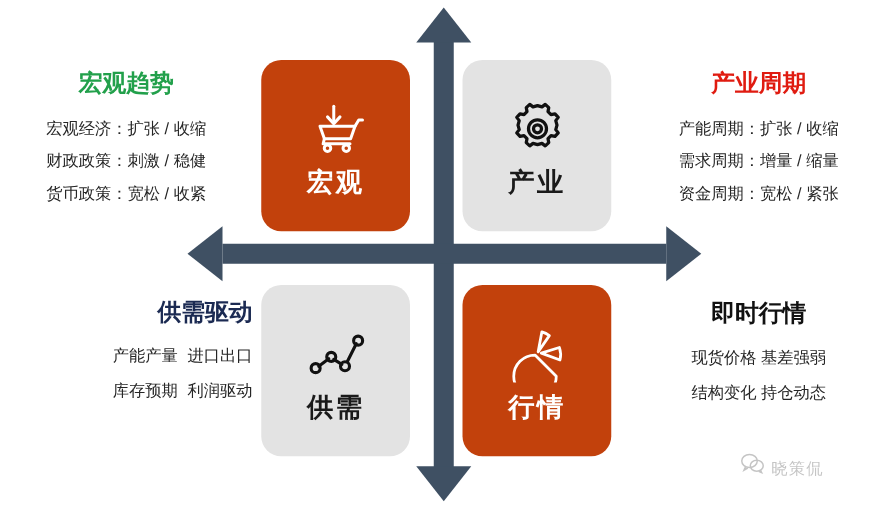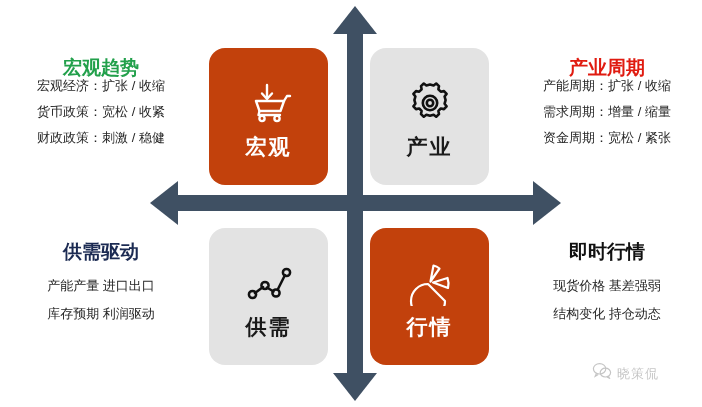--- a/index.html
+++ b/index.html
@@ -109,35 +109,35 @@
 
   
   .quad {
     position: absolute;
     box-sizing: border-box;
   }
   .quad-heading {
     font-size: 19px;
     font-weight: bold;
     line-height: 1;
-    margin-bottom: 2px;
+    margin-bottom: 19px;
     white-space: nowrap;
   }
   .quad-line {
     font-size: 13px;
     color: #262626;
     line-height: 1;
     margin-bottom: 13px;
     white-space: nowrap;
   }
   .quad-line:last-child { margin-bottom: 0; }
 
   .quad-tl { left: 0px;   top: 58px;  width: 202px; text-align: center; }
   .quad-tr { left: 512px; top: 58px;  width: 190px; text-align: center; }
-  .quad-bl { left: 0px;   top: 242px; width: 202px; text-align: center; }
+  .quad-bl { left: 0px;   top: 242px; width: 202px; text-align: right; font-family: Liberation Mono, monospace; }
   .quad-br { left: 512px; top: 242px; width: 190px; text-align: center; }
 
   .quad-tl .quad-heading { color: #22A04B; }
   .quad-tr .quad-heading { color: #E01B10; }
   .quad-bl .quad-heading { color: #1B2A52; }
   .quad-br .quad-heading { color: #111111; }
 
   .quad-br .quad-heading,
   .quad-bl .quad-heading { margin-bottom: 18px; }
   .quad-br .quad-line,
@@ -225,22 +225,22 @@
         <path d="M24.5 21.5 L27.5 5.5 A17 17 0 0 1 33.5 8.5 Z"></path>
         <path d="M27 22.5 L41.5 18 A17 17 0 0 1 42 28 Z"></path>
       </svg>
     </div>
     <div class="card-label label-light">行情</div>
   </div>
 
   <div class="quad quad-tl">
     <div class="quad-heading">宏观趋势</div>
     <div class="quad-line">宏观经济：扩张 / 收缩</div>
+    <div class="quad-line">财政政策：刺激 / 稳健</div>
     <div class="quad-line">货币政策：宽松 / 收紧</div>
-    <div class="quad-line">财政政策：刺激 / 稳健</div>
   </div>
 
   <div class="quad quad-tr">
     <div class="quad-heading">产业周期</div>
     <div class="quad-line">产能周期：扩张 / 收缩</div>
     <div class="quad-line">需求周期：增量 / 缩量</div>
     <div class="quad-line">资金周期：宽松 / 紧张</div>
   </div>
 
   <div class="quad quad-bl">

